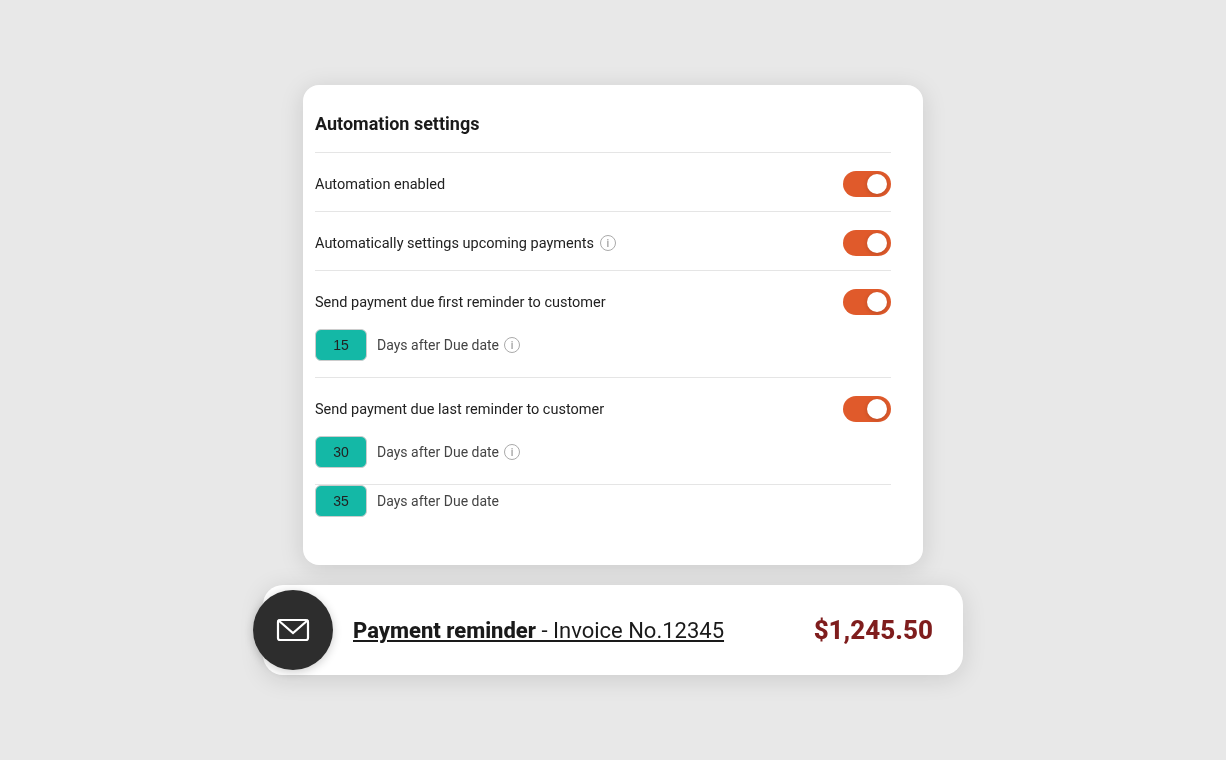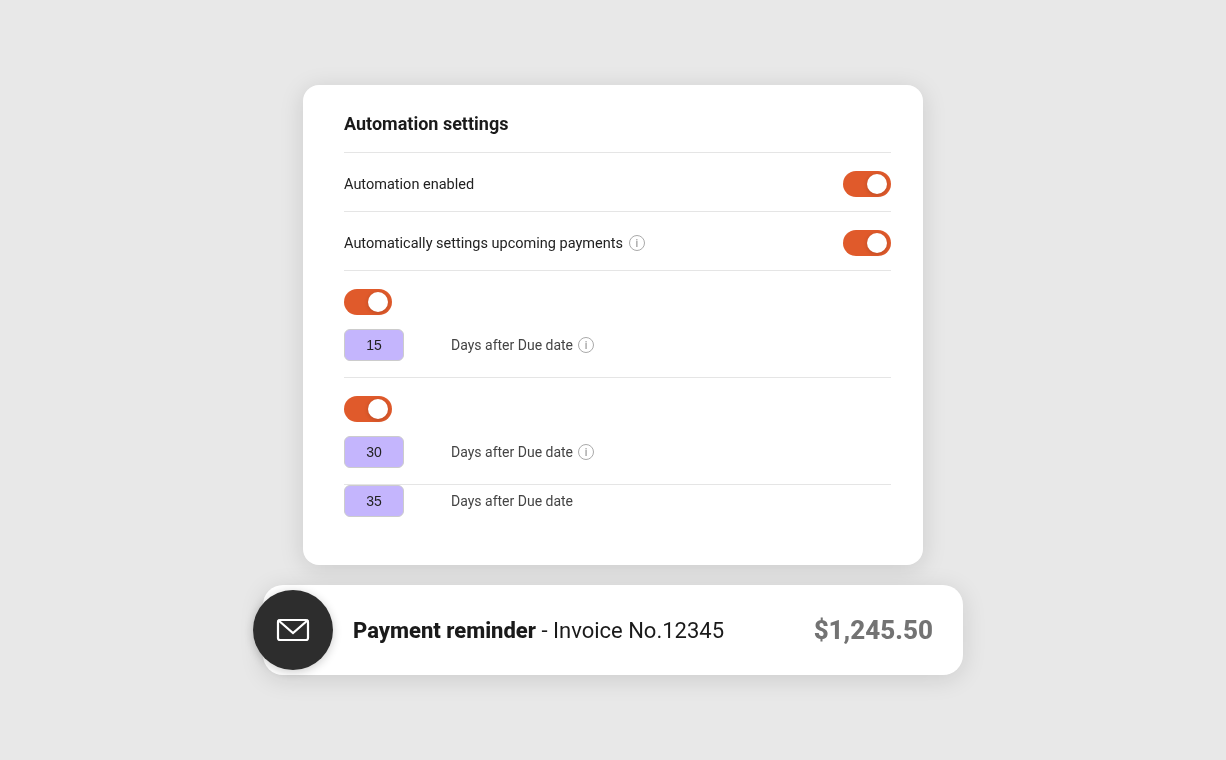--- a/index.html
+++ b/index.html
@@ -15,21 +15,21 @@
       width: 1226px;
       gap: 20px;
       padding: 30px;
     }
 
     .main-card {
       background: #fff;
       border-radius: 16px;
       box-shadow: 0 4px 24px rgba(0,0,0,0.13);
       width: 620px;
-      padding: 28px 32px 32px 41px;
+      padding: 28px 32px 32px 12px;
     }
 
     .card-title {
       font-size: 18px;
       font-weight: 700;
       color: #1a1a1a;
       margin-bottom: 18px;
     }
 
     .divider {
@@ -70,38 +70,37 @@
     }
 
     .sub-row {
       display: flex;
       align-items: center;
       gap: 10px;
       padding-bottom: 16px;
     }
 
     .days-input {
-      width: 60px;
+      width: 52px;
       height: 32px;
       border: 1.5px solid #ccc;
       border-radius: 6px;
       text-align: center;
       font-size: 14px;
       color: #222;
-      background: #c4b5fd;
+      background: #14b8a6;
       outline: none;
     }
 
     .days-label {
       font-size: 14px;
       color: #444;
       display: flex;
       align-items: flex-start;
       gap: 5px;
-      margin-left: 37px;
     }
 
     
     .toggle {
       position: relative;
       width: 48px;
       height: 26px;
       flex-shrink: 0;
     }
 
@@ -173,30 +172,31 @@
     .notif-content {
       display: flex;
       align-items: center;
       justify-content: space-between;
       width: 100%;
     }
 
     .notif-title {
       font-size: 22px;
       color: #1a1a1a;
+      text-decoration: underline;
     }
 
     .notif-title strong {
       font-weight: 800;
     }
 
     .notif-amount {
       font-size: 26px;
       font-weight: 800;
-      color: #737373;
+      color: #7f1d1d;
     }
   </style>
 </head>
 <body>
 
 <div class="main-card">
   <div class="card-title">Automation settings</div>
 
   <hr class="divider">
   <div class="setting-row">
@@ -216,35 +216,41 @@
       <span class="info-icon">i</span>
     </span>
     <label class="toggle">
       <input type="checkbox" checked="" style="">
       <span class="toggle-slider"></span>
     </label>
   </div>
 
   <hr class="divider">
   <div class="setting-row">
+    <span class="setting-row-label">
+      <span>Send payment due first reminder to customer</span>
+    </span>
     <label class="toggle">
       <input type="checkbox" checked="" style="">
       <span class="toggle-slider"></span>
     </label>
   </div>
   <div class="sub-row">
     <input type="text" class="days-input" value="15" style="">
     <span class="days-label">
       <span>Days after Due date</span>
       <span class="info-icon">i</span>
     </span>
   </div>
 
   <hr class="divider">
   <div class="setting-row">
+    <span class="setting-row-label">
+      <span>Send payment due last reminder to customer</span>
+    </span>
     <label class="toggle">
       <input type="checkbox" checked="" style="">
       <span class="toggle-slider"></span>
     </label>
   </div>
   <div class="sub-row">
     <input type="text" class="days-input" value="30" style="">
     <span class="days-label">
       <span>Days after Due date</span>
       <span class="info-icon">i</span>

